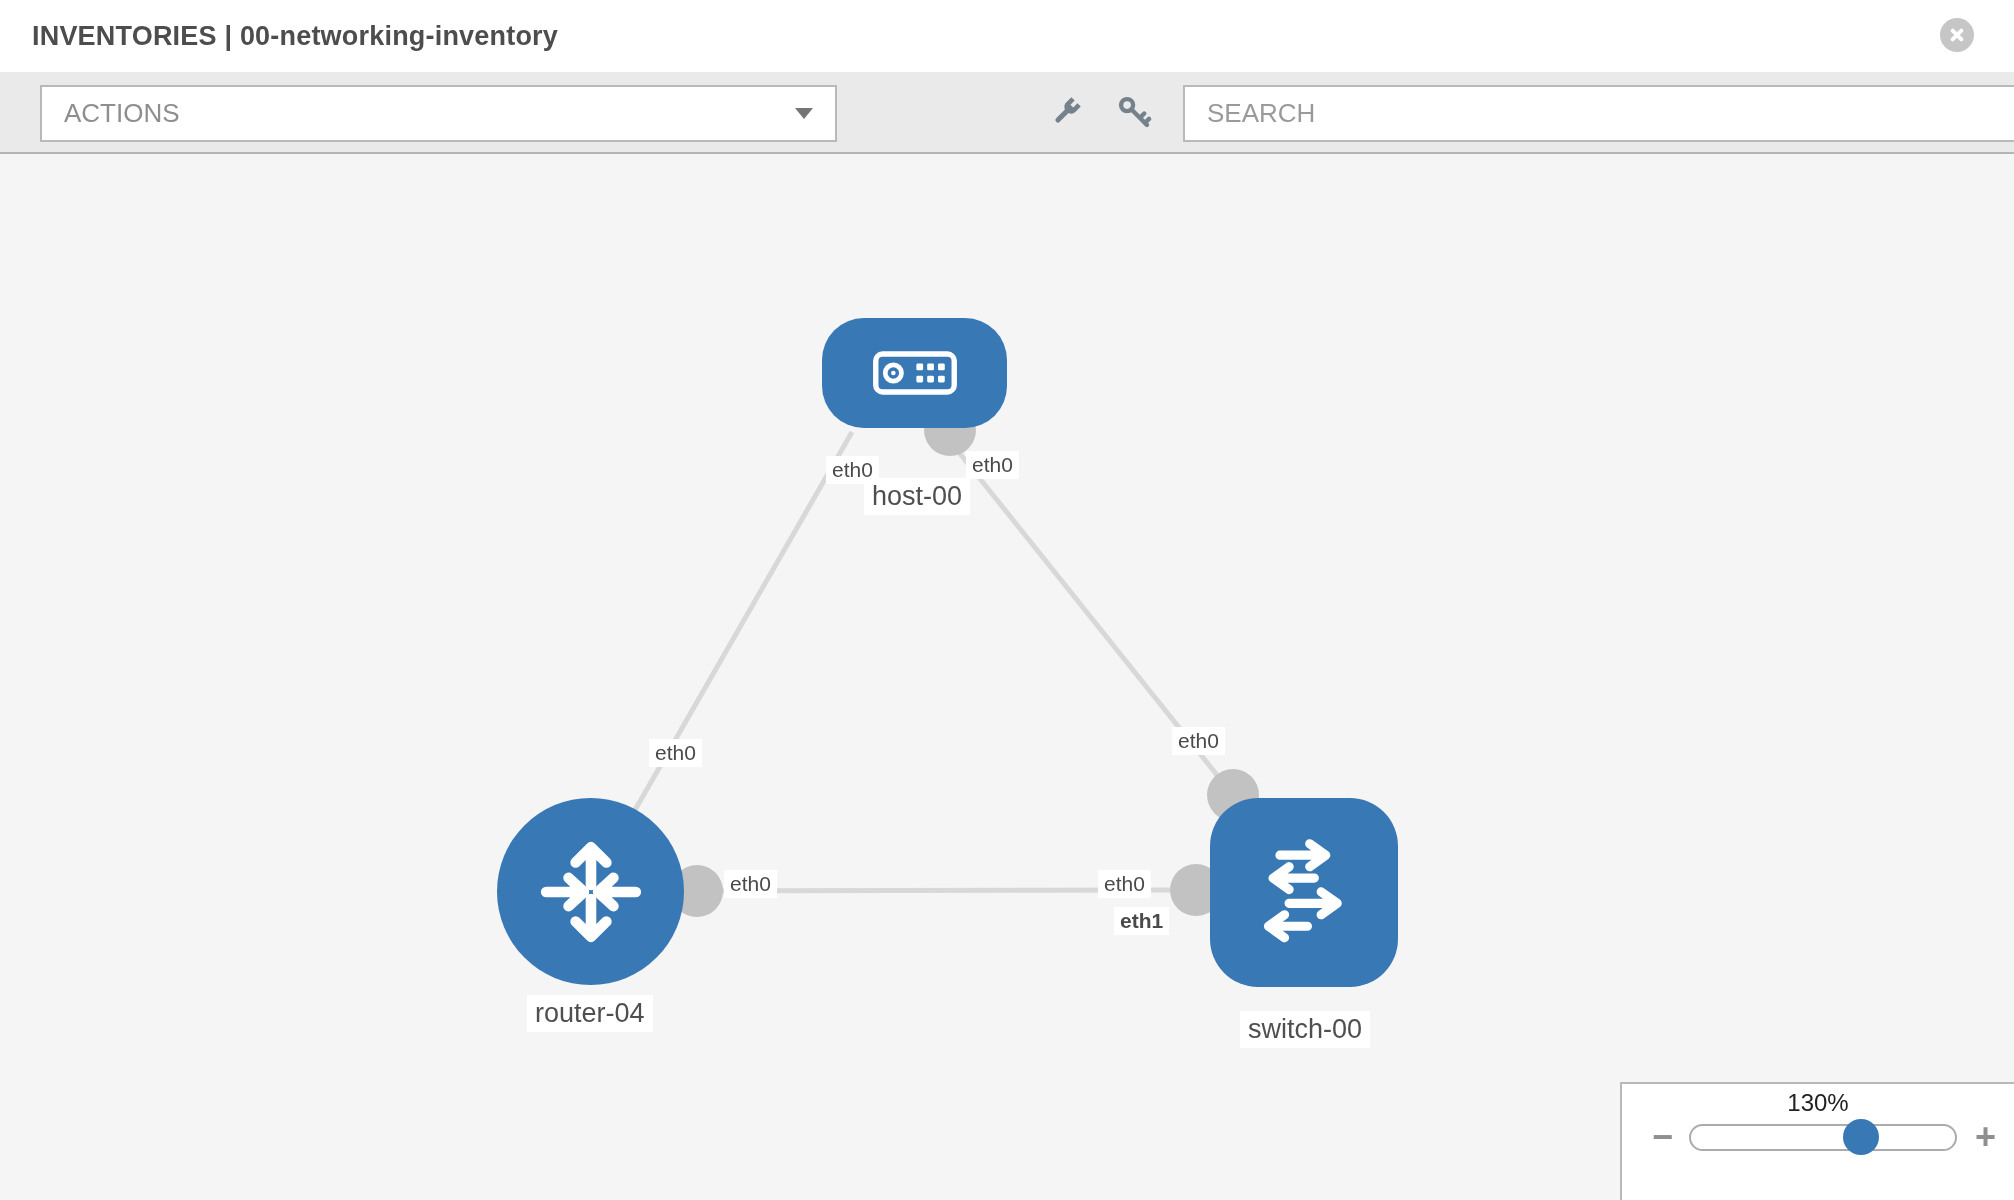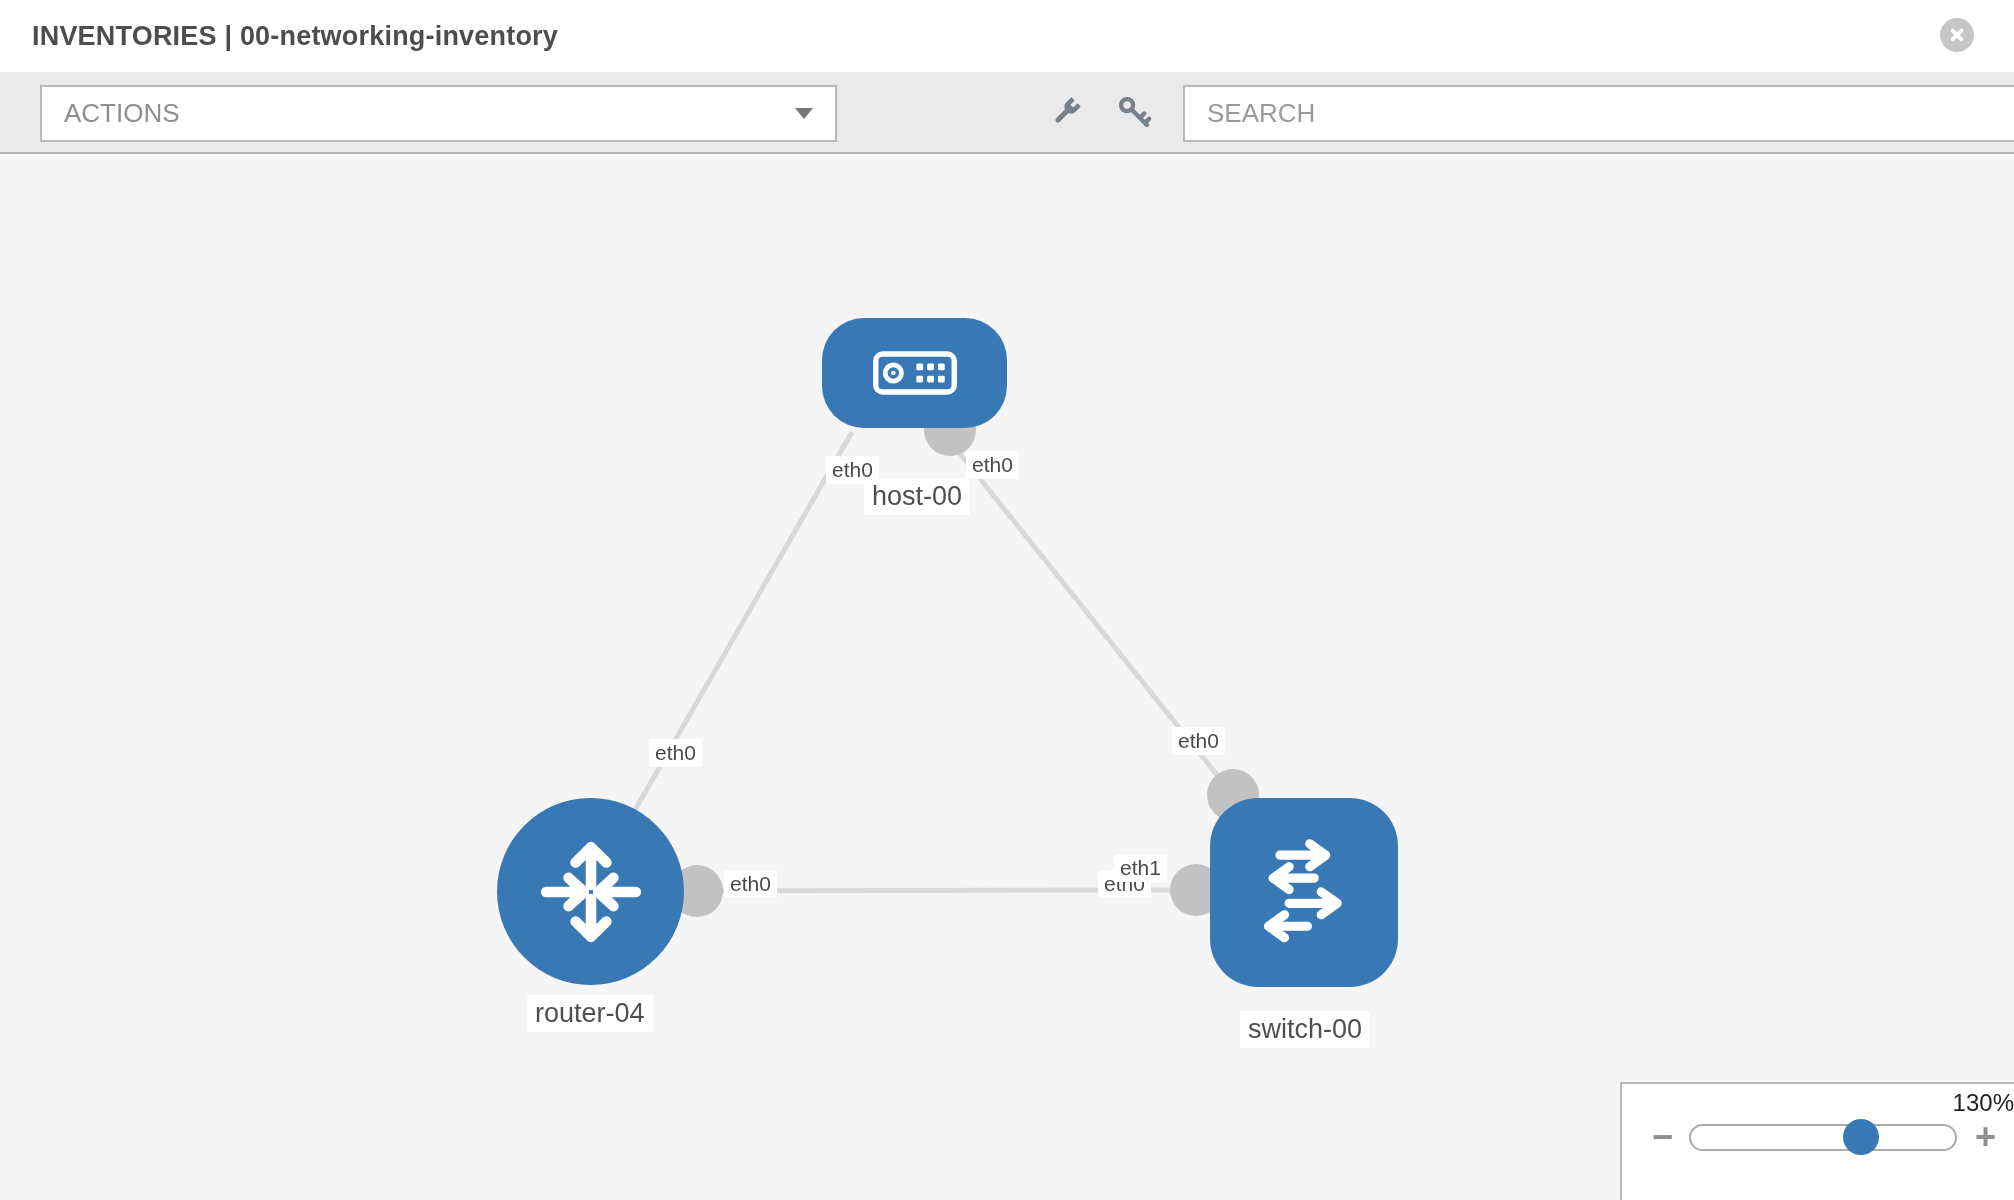--- a/index.html
+++ b/index.html
@@ -45,21 +45,21 @@
   .node-switch { left:1210px; top:644px; width:188px; height:189px; border-radius:48px; }
 
   .chip { position:absolute; background:#ffffff; color:#4a4a4a; line-height:1.15;
     padding:2px 6px; white-space:nowrap; }
   .node-label { font-size:27px; color:#4f4f4f; padding:3px 8px; }
   .iface-label { font-size:21px; }
 
   
   .zoom-panel { position:absolute; left:1620px; top:928px; width:396px; height:122px;
     background:#ffffff; border:2px solid #b9b9b9; }
-  .zoom-percent { margin-top:5px; text-align:right; font-size:24px; color:#222; }
+  .zoom-percent { margin-top:5px; text-align:center; font-size:24px; color:#222; }
   .zoom-row { display:flex; align-items:center; margin-top:6px; padding-left:30px; }
   .zoom-minus, .zoom-plus { font-size:36px; font-weight:700; color:#8f8f8f;
     background:none; border:none; line-height:28px; cursor:pointer; }
   .zoom-track { position:relative; margin-left:16px; width:268px; height:27px;
     background:#fff; border:2px solid #ababab; border-radius:14px; cursor:pointer; }
   .zoom-thumb { position:absolute; left:152px; top:50%; transform:translateY(-50%);
     width:36px; height:36px; border-radius:50%; background:#3878b4; cursor:grab; }
   .zoom-plus { margin-left:18px; }
 </style>
 </head>
@@ -155,21 +155,21 @@
     <div class="chip node-label" style="left:864px; top:284px;margin-top:40px;">host-00</div>
     <div class="chip node-label" style="left:527px; top:841px;">router-04</div>
     <div class="chip node-label" style="left:1240px; top:857px;">switch-00</div>
 
     <div class="chip iface-label" style="left:826px; top:302px;">eth0</div>
     <div class="chip iface-label" style="left:966px; top:297px;">eth0</div>
     <div class="chip iface-label" style="left:649px; top:585px;">eth0</div>
     <div class="chip iface-label" style="left:1172px; top:573px;">eth0</div>
     <div class="chip iface-label" style="left:724px; top:716px;">eth0</div>
     <div class="chip iface-label" style="left:1098px; top:716px;">eth0</div>
-    <div class="chip iface-label" style="left:1114px; top:700px;">eth1</div>
+    <div class="chip iface-label" style="left:1114px; top:753px;font-weight:bold;">eth1</div>
 
     <div class="zoom-panel">
       <div class="zoom-percent">130%</div>
       <div class="zoom-row">
         <button class="zoom-minus">−</button>
         <div class="zoom-track">
           <div class="zoom-thumb"></div>
         </div>
         <button class="zoom-plus">+</button>
       </div>

